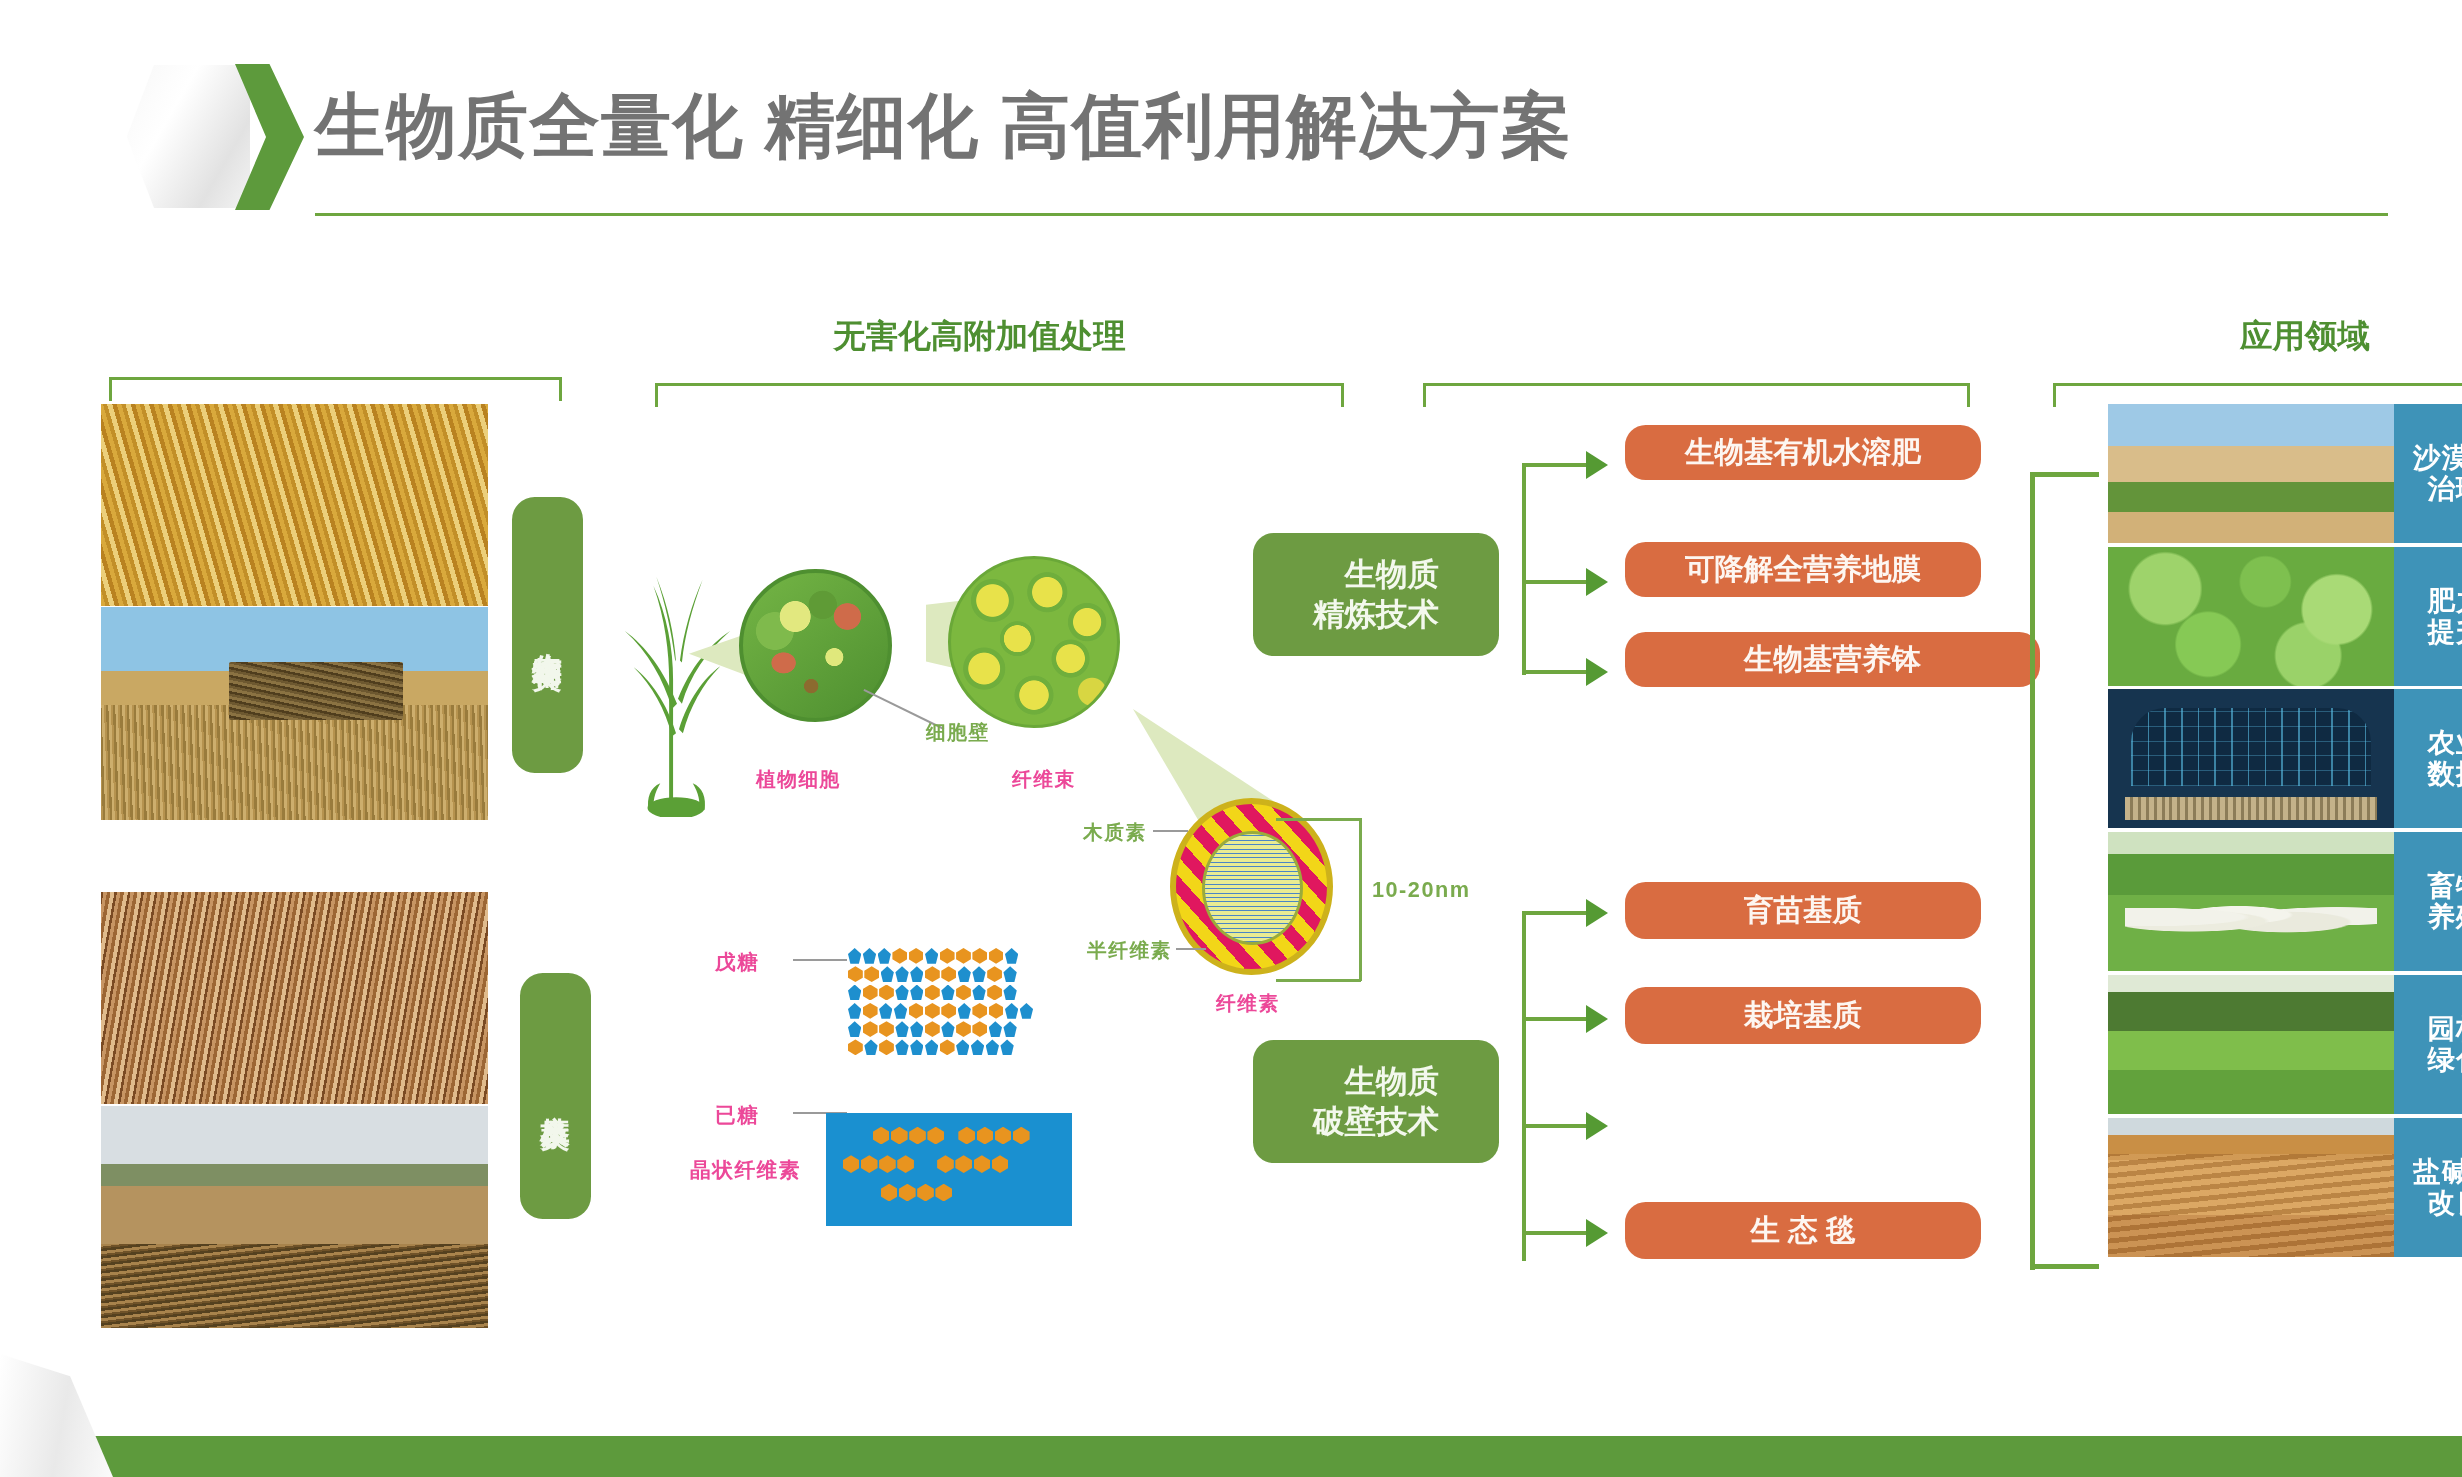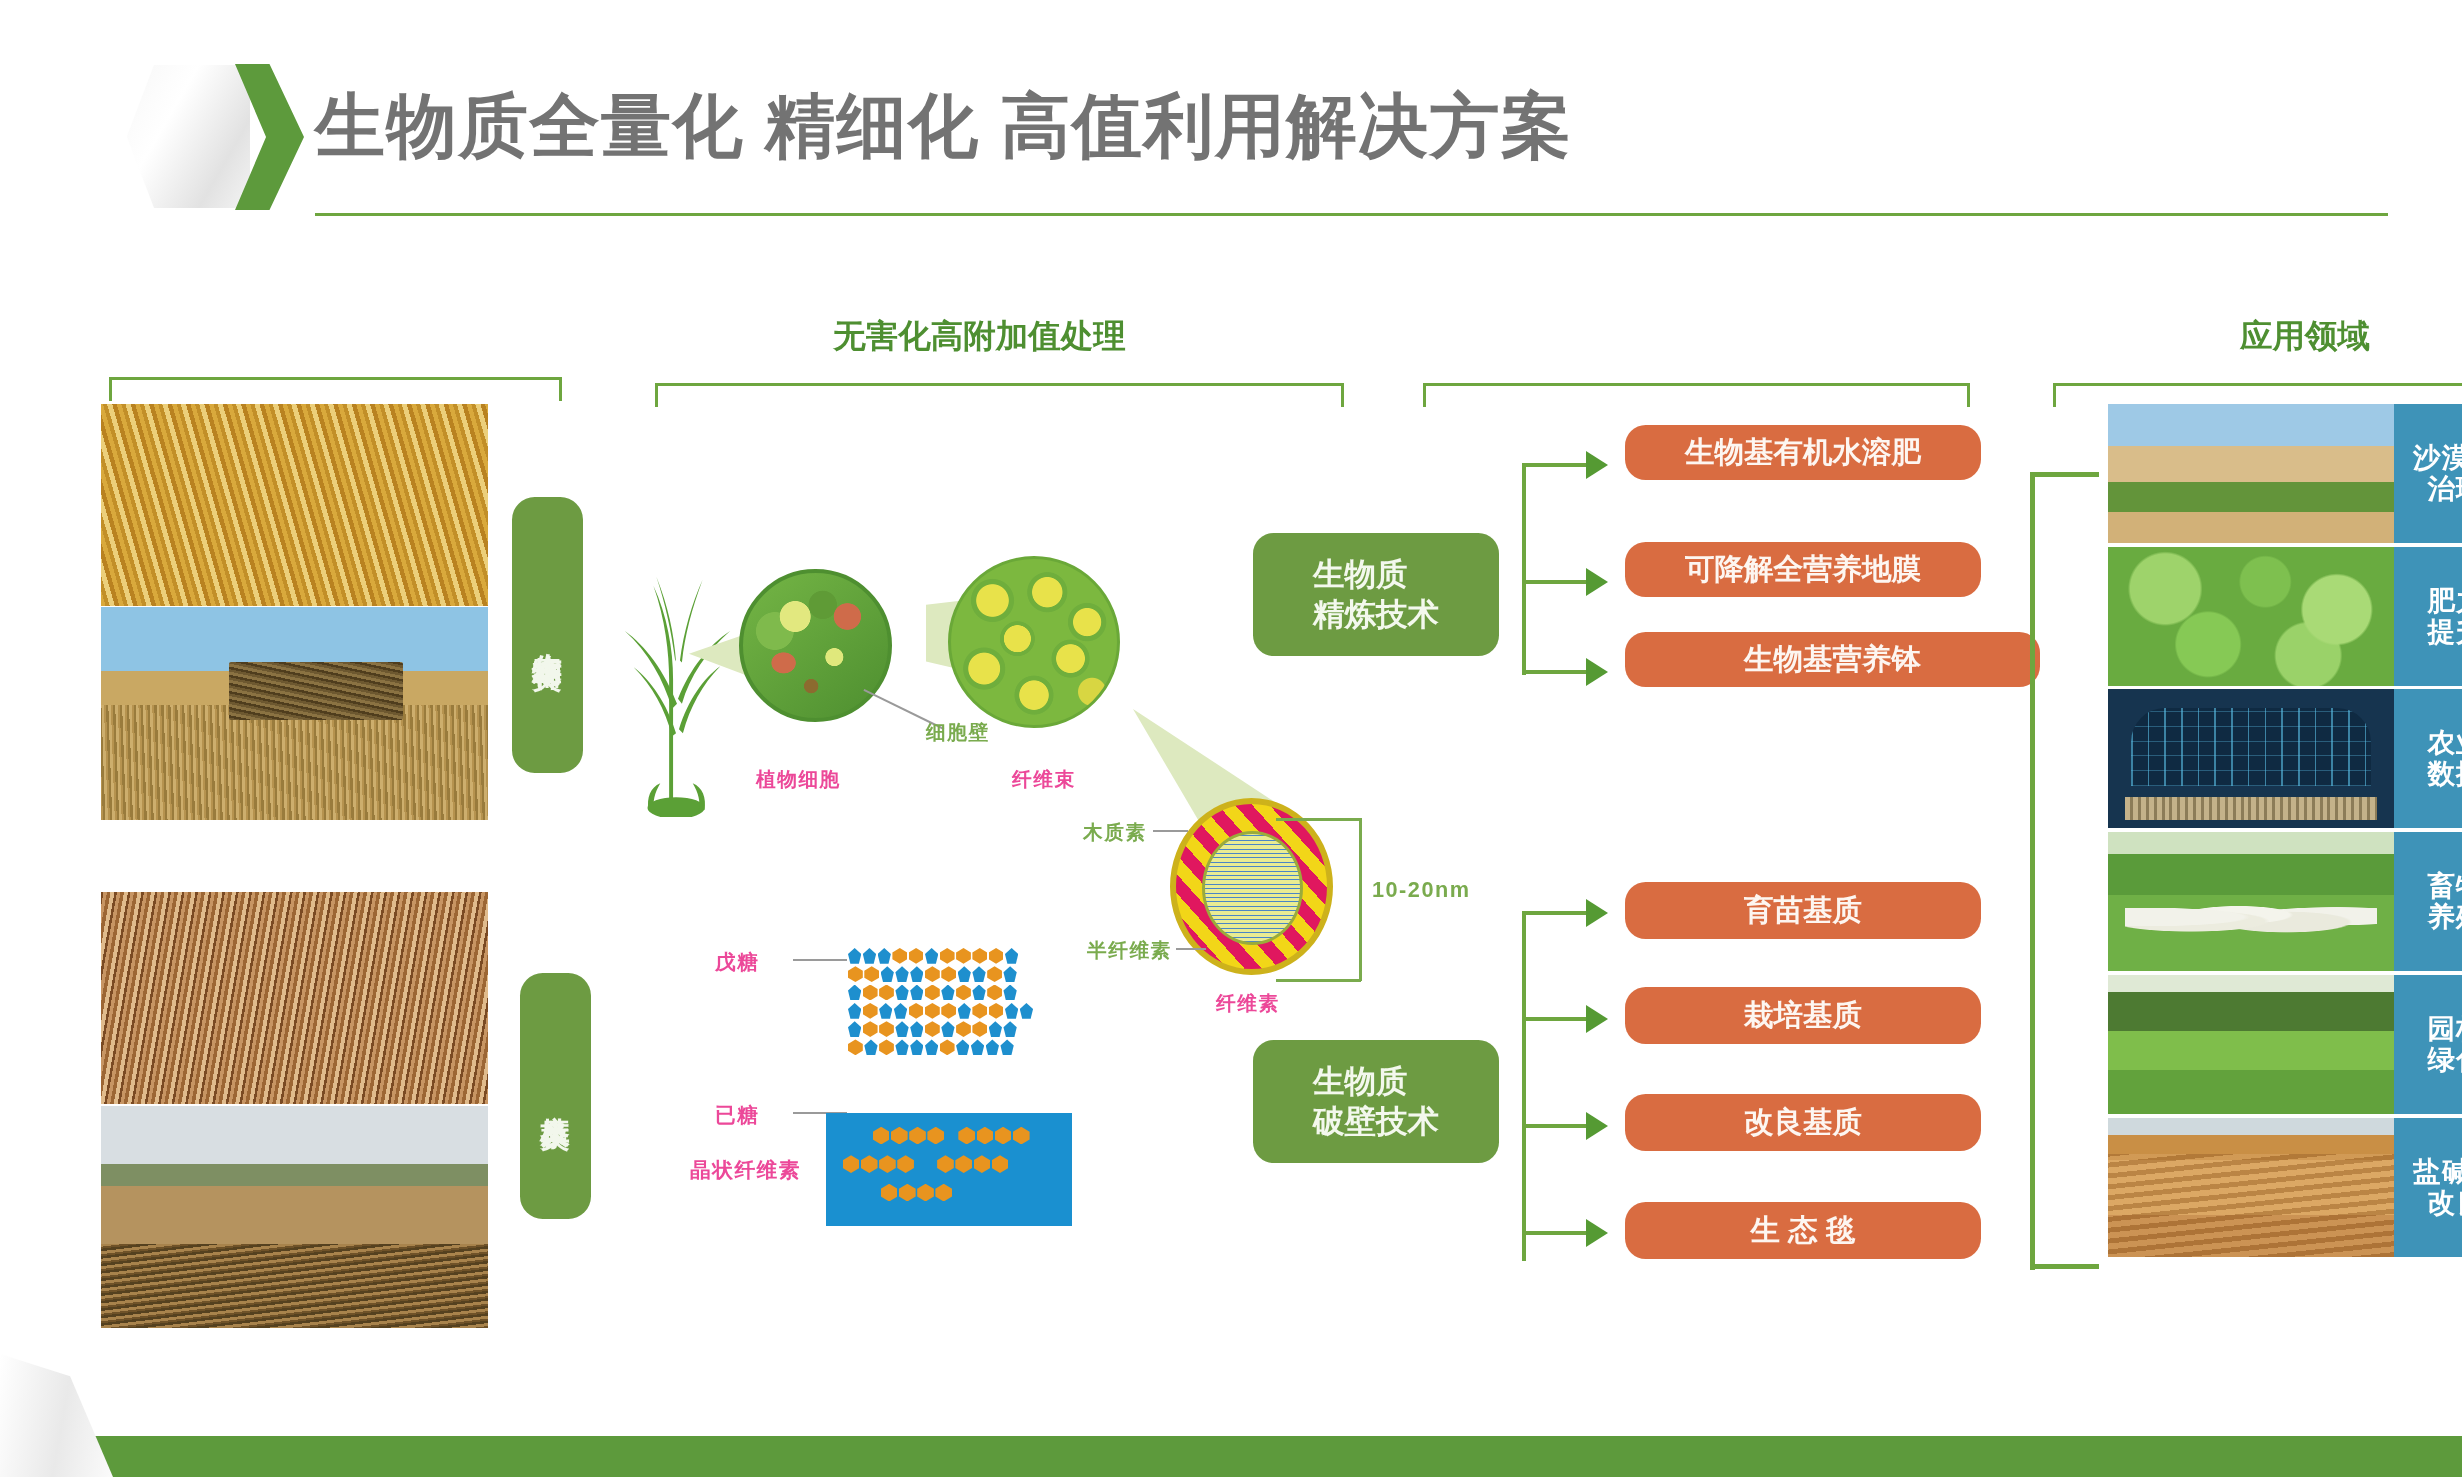--- a/index.html
+++ b/index.html
@@ -136,21 +136,21 @@
     clip-path:polygon(50% 0%,100% 38%,82% 100%,18% 100%,0% 38%); }
   .c-or { background:#e8941f; }
   .c-bl { background:#1e8fce; }
   .cryst-box { position:absolute; background:#1a90d0; }
   .cryst-box .hexn { width:16.7px; height:17.7px; }
 
   
   .tech {
     position:absolute; background:#6d9b42; border-radius:20.7px;
     color:#f3f8ed; font-size:31.5px; font-weight:700; line-height:1.26;
-    display:flex; align-items:center; justify-content:center; text-align:left;
+    display:flex; align-items:center; justify-content:center; text-align:right;
   }
 
   
   .prod {
     position:absolute; background:#d96c41; border-radius:20.7px;
     color:#fdf6f1; font-size:29.5px; font-weight:700;
     display:flex; align-items:center; justify-content:center; text-align:center;
     white-space:nowrap;
   }
 
@@ -427,21 +427,20 @@
   <div class="conn-h" style="left:1522px; top:1017px; width:69px;"></div>
   <div class="conn-h" style="left:1522px; top:1124px; width:69px;"></div>
   <div class="conn-h" style="left:1522px; top:1231px; width:69px;"></div>
   <div class="arrow" style="left:1586px; top:899px;"></div>
   <div class="arrow" style="left:1586px; top:1005px;"></div>
   <div class="arrow" style="left:1586px; top:1112px;"></div>
   <div class="arrow" style="left:1586px; top:1219px;"></div>
 
   <div class="prod" style="left:1625px; top:882px; width:356px; height:57px;">育苗基质</div>
   <div class="prod" style="left:1625px; top:987px; width:356px; height:57px;">栽培基质</div>
-  <div class="prod" style="left:1625px; top:1094px; width:356px; height:57px;">改良基质</div>
   <div class="prod" style="left:1625px; top:1202px; width:356px; height:57px;">生 态 毯</div>
 
   <div class="conn-v" style="left:2030px; top:472px; width:5.4px; height:798px;"></div>
   <div class="conn-h" style="left:2030px; top:472px; width:69px; height:5.4px;"></div>
   <div class="conn-h" style="left:2030px; top:1264px; width:69px; height:5.4px;"></div>
 
   <div class="app-row" style="left:2108px; top:404px;">
     <div class="app-img im-desert"></div>
     <div class="app-tag">
       <span style="display:block">

